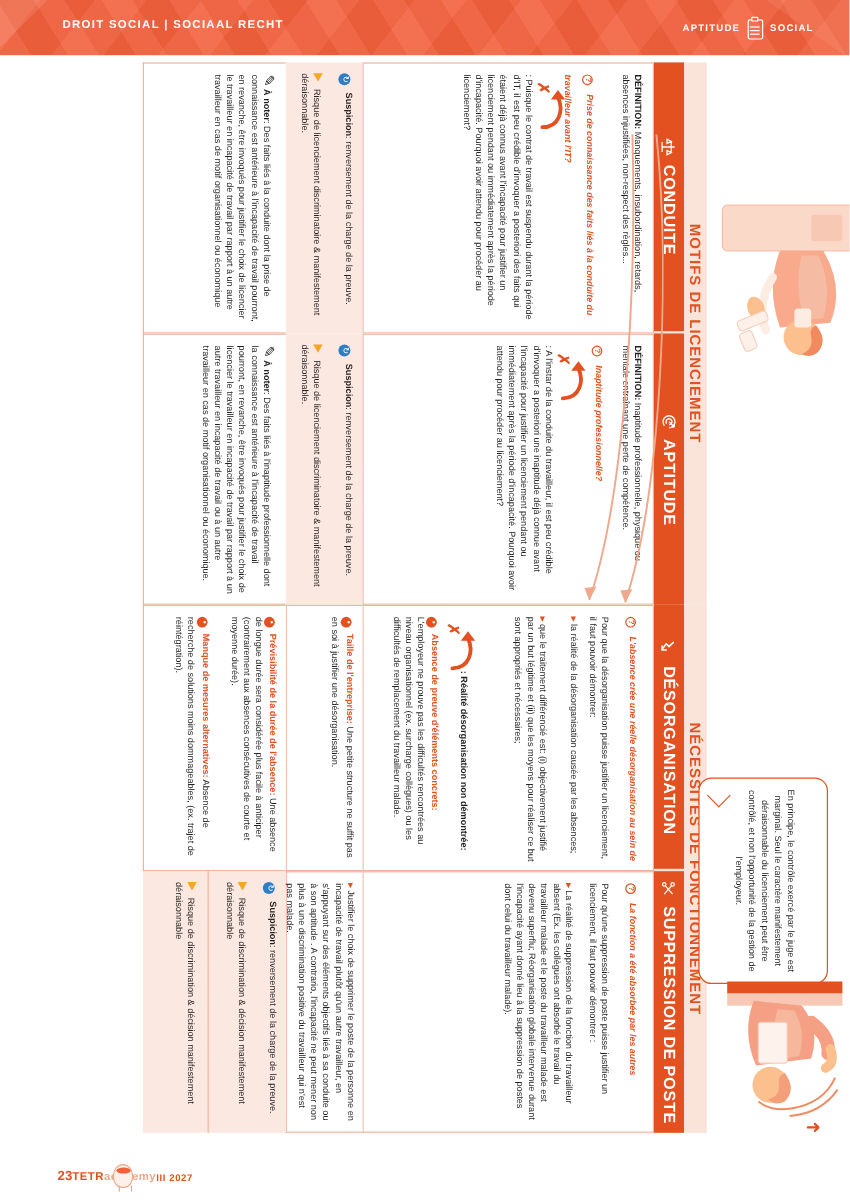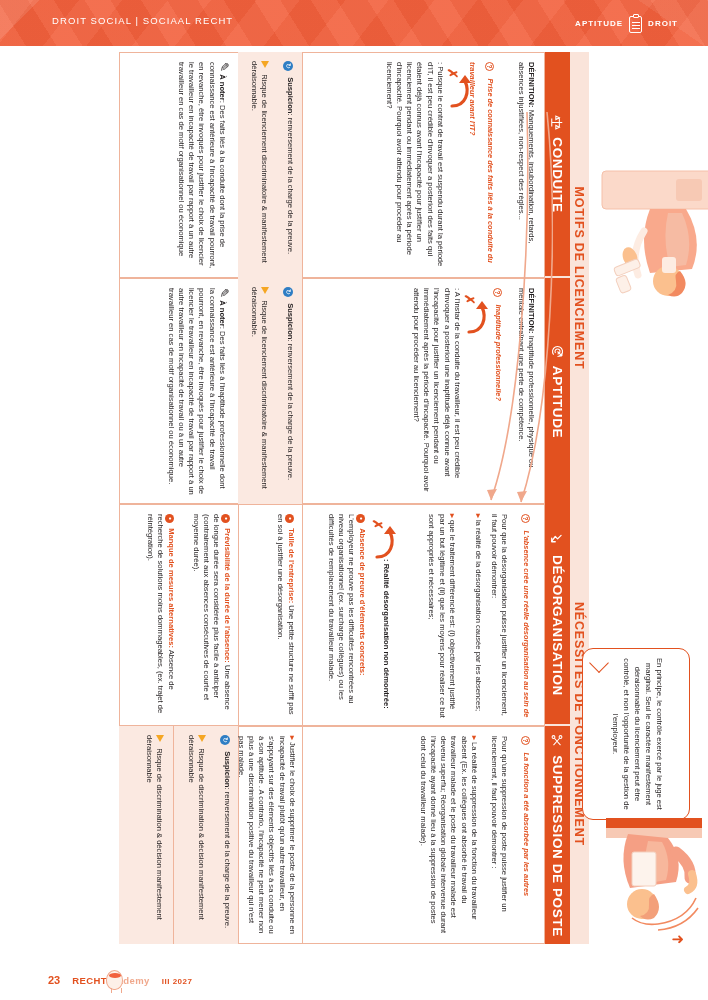--- a/index.html
+++ b/index.html
@@ -10,21 +10,21 @@
   .banner{position:absolute;left:0;top:0;width:708px;height:46px;
     background:#f2603c;overflow:hidden;}
   .banner .facets{position:absolute;inset:0;
     background:
       linear-gradient(135deg,rgba(255,255,255,.10) 0 28px,transparent 28px),
       linear-gradient(215deg,rgba(255,255,255,.07) 0 40px,transparent 40px),
       repeating-linear-gradient(58deg,rgba(255,255,255,.055) 0 22px,rgba(0,0,0,.02) 22px 48px),
       repeating-linear-gradient(-52deg,rgba(255,255,255,.05) 0 34px,rgba(0,0,0,.015) 34px 70px);
   }
   .banner-left{position:absolute;left:52px;top:15px;color:#fff;font-size:9.5px;
-    font-weight:normal;letter-spacing:1.1px;}
+    font-weight:bold;letter-spacing:1.1px;}
   .banner-right{position:absolute;right:30px;top:14px;display:flex;align-items:center;gap:6px;
     color:#fff;font-size:8px;font-weight:bold;letter-spacing:1px;}
   .clip-icon{width:13px;height:19px;position:relative;display:inline-block;}
   .clip-icon .bd{position:absolute;left:0;top:2px;width:13px;height:17px;border:1.4px solid #fff;border-radius:2px;}
   .clip-icon .clipTop{position:absolute;left:3.5px;top:0;width:6px;height:4px;border:1.4px solid #fff;border-radius:1px;background:#f2603c;}
   .clip-icon i{position:absolute;left:2.5px;width:8px;height:1px;background:#fff;}
 
   
   .rot-wrap{position:absolute;left:0;top:0;width:708px;height:1000px;}
   .page{position:absolute;width:892px;height:470px;
@@ -70,21 +70,21 @@
   .xarrow{position:absolute;width:44px;height:24px;}
   .xmark{position:absolute;color:#e2511f;font-weight:bold;font-size:12px;}
 
   
   .callout{position:absolute;border:1.3px solid #e2511f;border-radius:11px;background:#fff;
     padding:7px 9px;}
   .callout:after{content:"";position:absolute;width:13px;height:13px;background:#fff;
     border-right:1.3px solid #e2511f;border-bottom:1.3px solid #e2511f;transform:rotate(45deg);}
 
   
-  .footer{position:absolute;left:48px;bottom:14px;display:flex;align-items:flex-end;gap:12px;}
+  .footer{position:absolute;left:48px;bottom:14px;display:flex;align-items:flex-end;gap:0;}
   .pg{color:#e2511f;font-weight:bold;font-size:11px;}
   .brand{font-size:9.5px;font-weight:bold;color:#e2511f;letter-spacing:.4px;position:relative;}
   .brand .soft{color:#f0a88c;}
   .issue{font-size:8px;color:#e2511f;letter-spacing:.5px;font-weight:bold;}
   .egg{position:absolute;left:34px;top:-5px;width:17px;height:20px;border-radius:50% 50% 46% 46%;
     background:#fdf0e8;border:1.2px solid #f0a88c;}
   .egg:before{content:"";position:absolute;left:2px;top:2px;width:12px;height:5px;border-radius:50%;background:#f2603c;}
   .egg:after{content:"";position:absolute;left:4px;bottom:-4px;width:9px;height:5px;
     border-left:1.2px solid #f0a88c;border-right:1.2px solid #f0a88c;}
 
@@ -100,21 +100,21 @@
   <div class="banner-left">DROIT SOCIAL  |  SOCIAAL RECHT</div>
   <div class="banner-right">
     <span>APTITUDE</span>
     <span class="clip-icon">
       <span class="bd"></span>
         <span class="clipTop"></span>
       <i style="top:8px"></i>
         <i style="top:11px"></i>
         <i style="top:14px"></i>
     </span>
-    <span>DROIT</span>
+    <span>SOCIAL</span>
   </div>
 </div>
 
 <div class="rot-wrap">
 <div class="page">
 
   <div class="band-label" style="left:0;top:0;width:452px;height:19px;">
     <span class="vtitle" style="position:static;">MOTIFS DE LICENCIEMENT</span>
   </div>
   <div class="band-label" style="left:452px;top:0;width:440px;height:19px;">
@@ -377,17 +377,17 @@
     <path d="M86 6 q22 10 26 38 q2 16 -6 26" stroke="#f28a60" stroke-width="1.6" fill="none"></path>
     <path d="M96 4 q20 14 22 40" stroke="#f28a60" stroke-width="1.6" fill="none"></path>
   </g>
 </svg>
 
 <div class="nav-arrow" style="right:24px;bottom:52px;">➜</div>
 
 <div class="footer">
   <span class="pg">23</span>
   <span class="brand">
-    <span>RECHT</span><span class="soft">academy</span>
+    <span>TETR</span><span class="soft">academy</span>
     <span class="egg"></span>
   </span>
   <span class="issue">III 2027</span>
 </div>
 
 </body></html>

